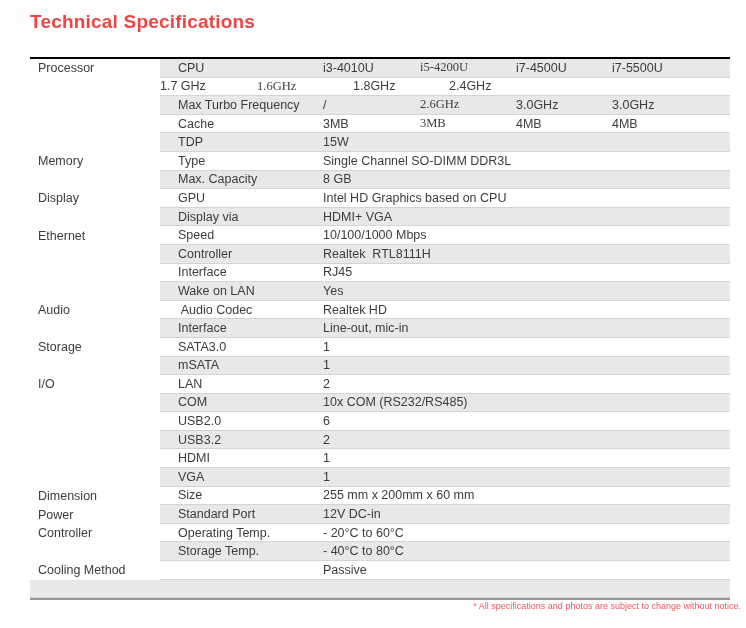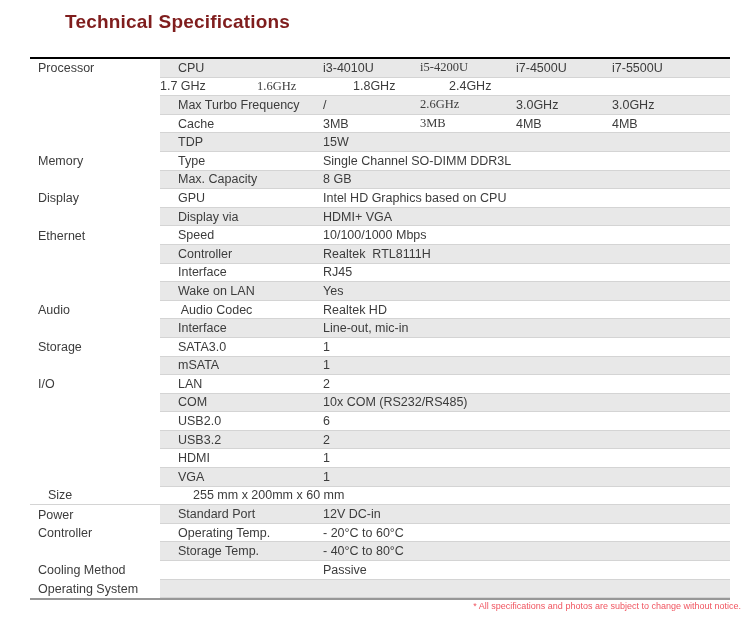--- a/index.html
+++ b/index.html
@@ -38,21 +38,21 @@
   .v4{flex:1;}
   .vfull{flex:1;}
   .footnote{
     position:absolute;right:5px;top:601px;
     font-size:9px;letter-spacing:0px;
   }
 </style>
 </head>
 <body>
 
-<div class="page-title" style="color: #7f1d1d; margin-left: 35px;">Technical Specifications</div>
+<div class="page-title" style="color: #ef4444;">Technical Specifications</div>
 
 <div class="spec-table" id="spec-table">
     <div class="row shaded">
       <div class="cat">Processor</div>
       <div class="band">
         <div class="cell lbl">CPU</div>
         <div class="cell v1">i3-4010U</div>
         <div class="cell v2">i5-4200U</div>
         <div class="cell v3">i7-4500U</div>
         <div class="cell v4">i7-5500U</div>
@@ -214,20 +214,21 @@
       </div>
     </div>
     <div class="row shaded">
       <div class="cat"></div>
       <div class="band">
         <div class="cell lbl">VGA</div>
         <div class="cell vfull">1</div>
       </div>
     </div>
     <div class="row">
+      <div class="cat">Dimension</div>
       <div class="band">
         <div class="cell lbl">Size</div>
         <div class="cell vfull">255 mm x 200mm x 60 mm</div>
       </div>
     </div>
     <div class="row shaded">
       <div class="cat">Power</div>
       <div class="band">
         <div class="cell lbl">Standard Port</div>
         <div class="cell vfull">12V DC-in</div>
@@ -248,20 +249,19 @@
       </div>
     </div>
     <div class="row">
       <div class="cat">Cooling Method</div>
       <div class="band">
         <div class="cell lbl"></div>
         <div class="cell vfull">Passive</div>
       </div>
     </div>
     <div class="row shaded">
-      <div class="cat">Operating System</div>
       <div class="band">
         <div class="cell lbl"></div>
       </div>
     </div>
   </div>
 
 <div class="footnote" style="color: rgb(240, 85, 96);">* All specifications and photos are subject to change without notice.</div>
 
 </body></html>

